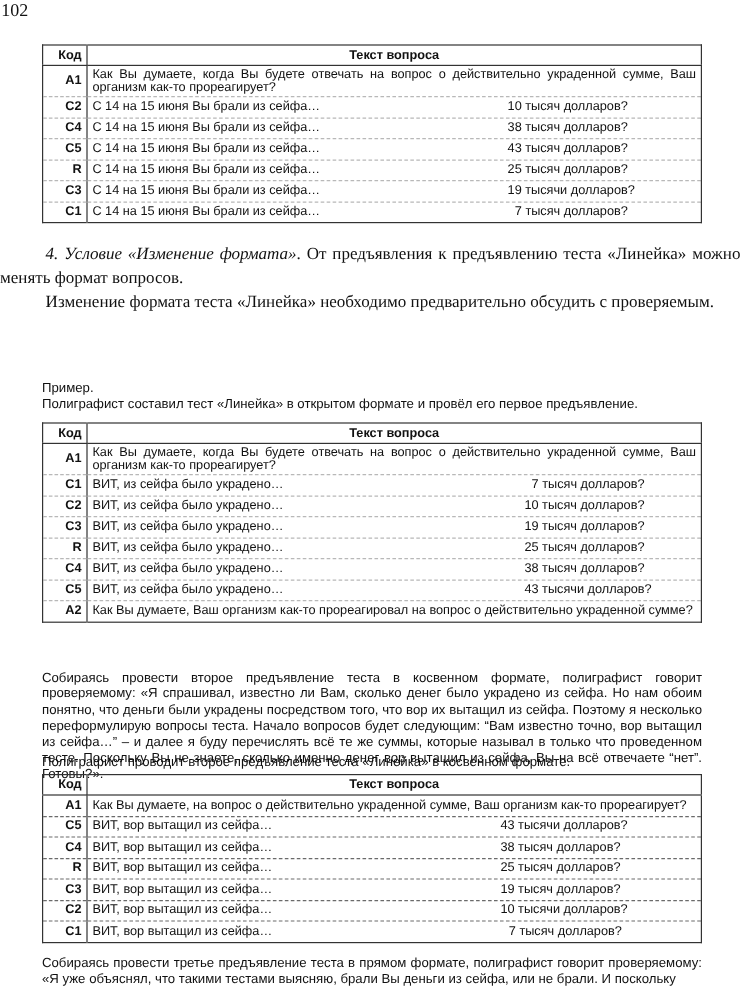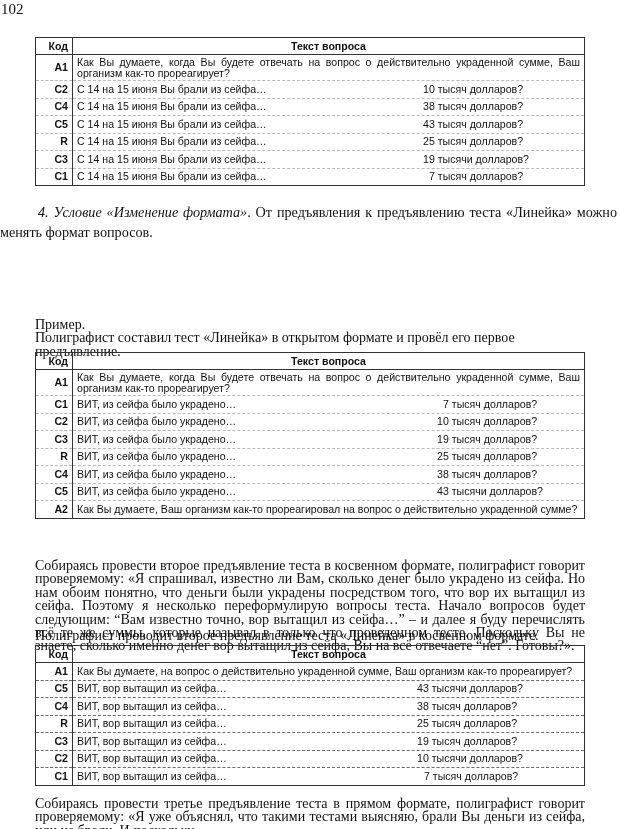--- a/index.html
+++ b/index.html
@@ -14,21 +14,21 @@
   .tbl tr.row:last-child td { border-bottom: none; }
   .tbl tr.row.two td { height: 25px; }
   .t3 tr.row td { border-bottom: 1px dashed #6a6a6a; }
   .qwrap { position: relative; }
   .stem { display: inline-block; }
   .amount { position: absolute; left: 346px; top: 0; white-space: nowrap; }
   .serif-block { position: absolute; left: 0; width: 617px; font-family: "Liberation Serif", serif; font-size: 14.2px; line-height: 19.8px; text-align: justify; }
   .serif-block p { margin: 0; }
   .indent { text-indent: 38px; }
   .it { font-style: italic; }
-  .sans { position: absolute; left: 35px; width: 550px; font-family: Liberation Serif, serif; font-size: 14px; line-height: 13.4px; }
+  .sans { position: absolute; left: 35px; width: 550px; font-family: Liberation Sans, sans-serif; font-size: 11px; line-height: 13.4px; }
   .sans p { margin: 0; }
   .just { text-align: justify; }
 </style>
 </head>
 <body>
 
 <div class="page-num">102</div>
 
 <table class="tbl t1" style="top:37px;">
   <tbody>
@@ -74,20 +74,21 @@
     <td class="code">C1</td>
     <td>
           <div class="qwrap"><span class="stem">С 14 на 15 июня Вы брали из сейфа…</span><span class="amount" style="left:352px;">7 тысяч долларов?</span></div>
         </td>
   </tr>
 </tbody>
   </table>
 
 <div class="serif-block" style="top:203px;">
   <p class="indent"><span class="it">4. Условие «Изменение формата»</span><span>. От предъявления к предъявлению теста «Линейка» можно менять формат вопросов.</span></p>
+  <p class="indent">Изменение формата теста «Линейка» необходимо предварительно обсудить с проверяемым.</p>
 </div>
 
 <div class="sans" style="top:318px;">
   <p>Пример.</p>
   <p>Полиграфист составил тест «Линейка» в открытом формате и провёл его первое предъявление.</p>
 </div>
 
 <table class="tbl t2" style="top:352px;">
   <tbody>
       <tr>

